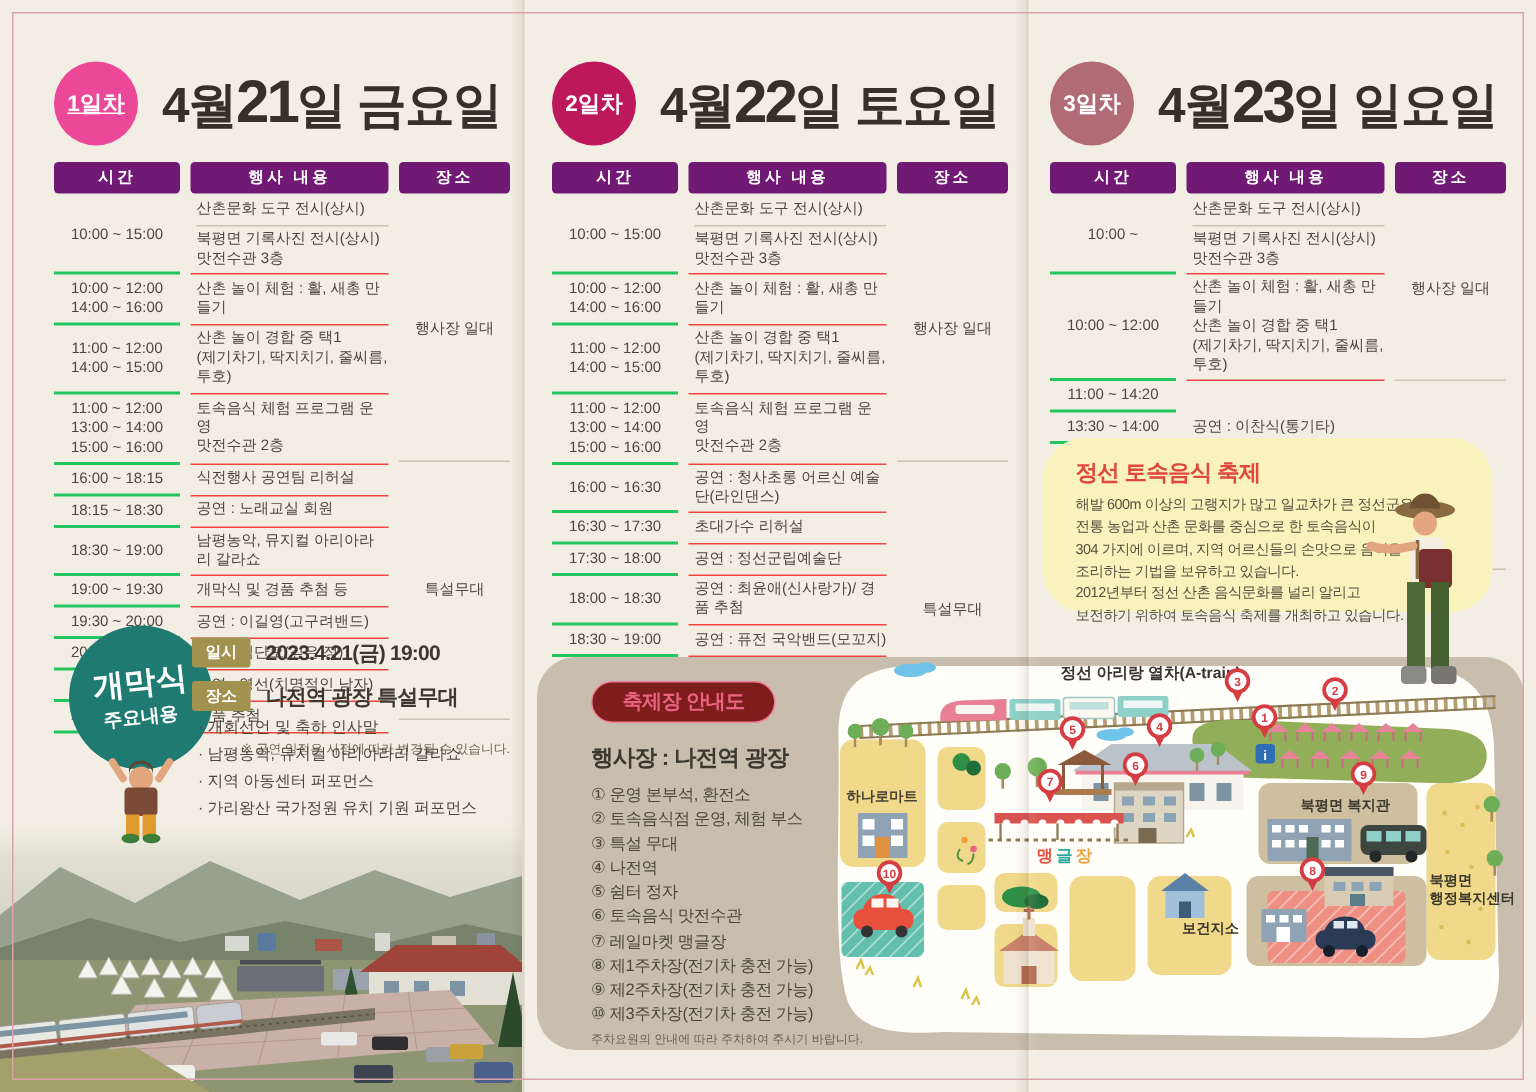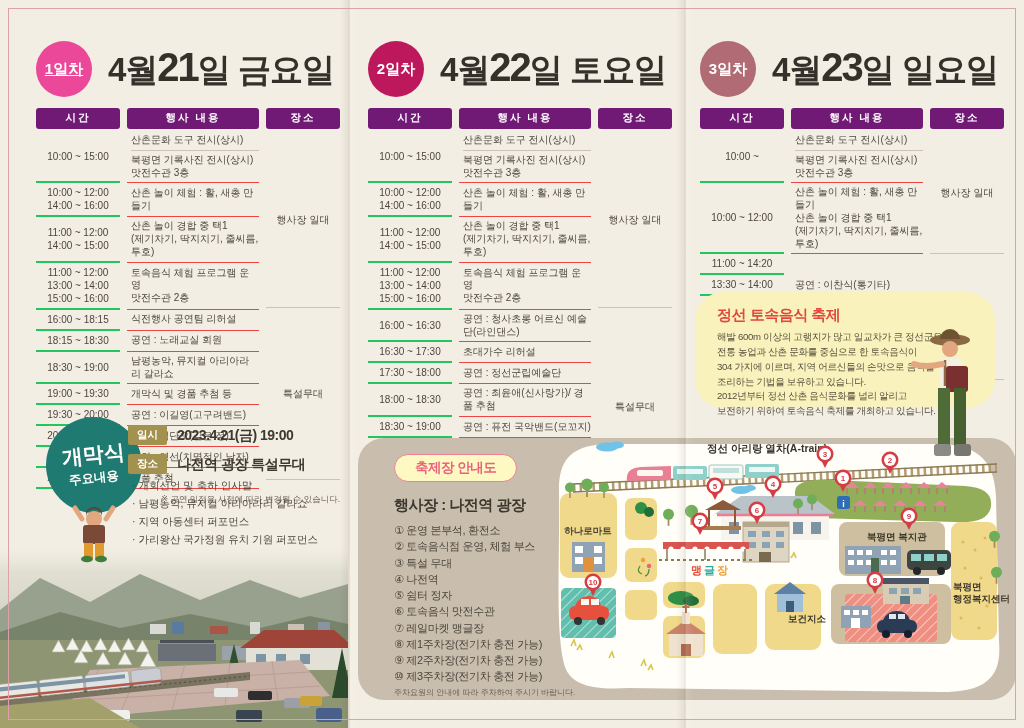--- a/index.html
+++ b/index.html
@@ -43,21 +43,21 @@
   
   .photo-wrap{position:absolute;left:0;top:548px;width:348px;height:180px;z-index:1;}
   
   .food{position:absolute;left:695px;top:292px;width:300px;height:116px;background:#f9f2bc;border-radius:28px;z-index:2;padding:14px 18px 0 22px;box-sizing:border-box;}
   .food-title{color:#e0483e;font-size:15px;font-weight:bold;letter-spacing:-0.5px;}
   .food-body{margin-top:5px;font-size:9.6px;color:#57503f;line-height:1.55;white-space:pre-line;letter-spacing:-0.3px;}
   .farmer-svg{position:absolute;left:898px;top:318px;z-index:4;}
   
   .map-section{position:absolute;left:358px;top:438px;width:658px;height:262px;background:#c9bead;border-radius:26px;z-index:2;}
   .map-legend{position:absolute;left:36px;top:16px;width:200px;}
-  .legend-pill{display:inline-block;background:#fef9c3;border:1.5px solid #ef8196;color:#e8637e;
+  .legend-pill{display:inline-block;background:#7f1d1d;border:1.5px solid #ef8196;color:#e8637e;
                font-size:13.5px;font-weight:bold;border-radius:16px;padding:4px 20px;letter-spacing:-0.5px;}
   .legend-heading{margin-top:14px;font-size:15px;font-weight:bold;color:#3c372f;letter-spacing:-0.5px;}
   .legend-items{margin-top:7px;}
   .legend-item{font-size:11px;color:#4c463d;line-height:1.48;white-space:nowrap;letter-spacing:-0.3px;}
   .legend-note{font-size:8px;color:#6a6257;margin-top:2px;}
   .map-svg{position:absolute;left:187px;top:0;}
 </style>
 </head>
 <body>
 

